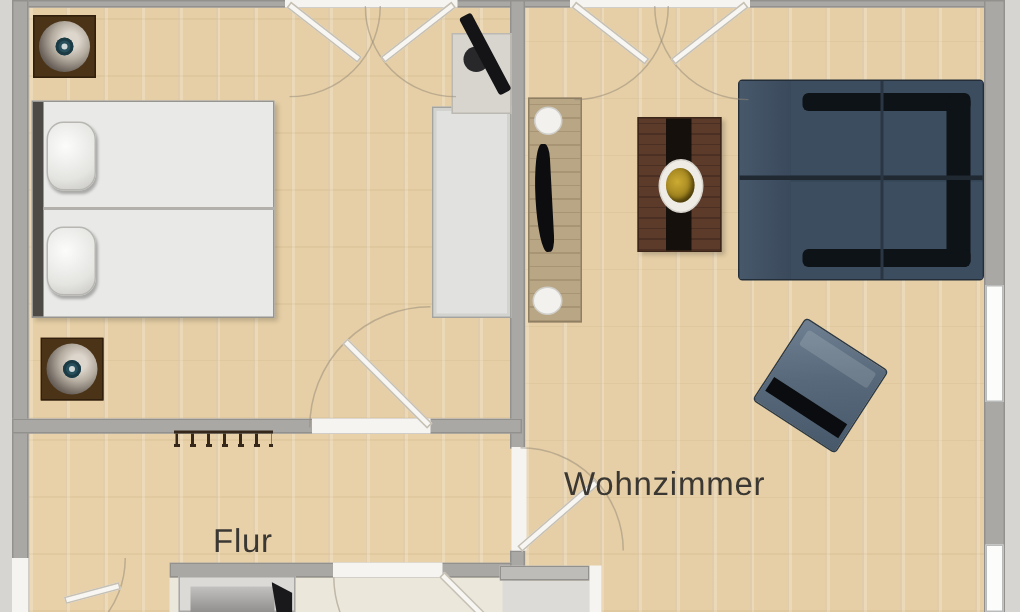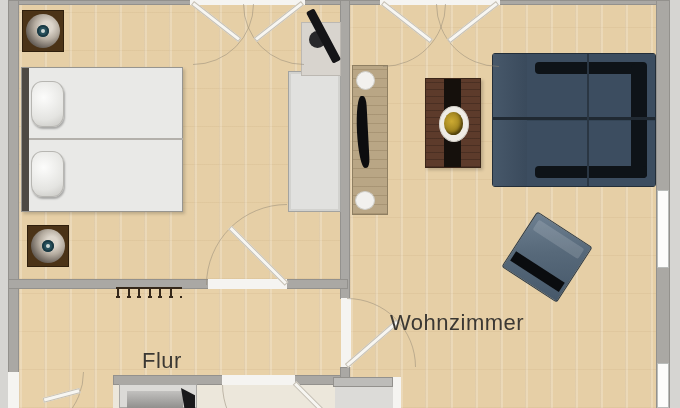--- a/index.html
+++ b/index.html
@@ -136,16 +136,16 @@
   <div class="abs leaf" style="left:344px;top:366px;width:5px;height:68px;transform:rotate(229deg);"></div>
 
   <div class="abs" style="left:192px;top:385px;width:149px;height:23px;overflow:hidden;">
     <div class="abs arc" style="left:30px;top:-74px;width:144px;height:144px;clip-path:polygon(0 50%,50% 50%,50% 100%,0 100%);"></div>
   </div>
   <div class="abs leaf" style="left:292px;top:383px;width:5px;height:40px;transform:rotate(-45deg);"></div>
 
   <div class="abs arc" style="left:-44px;top:308px;width:126px;height:126px;clip-path:polygon(50% 50%,100% 50%,100% 100%,50% 100%);"></div>
   <div class="abs leaf" style="left:42px;top:393px;width:38px;height:5px;transform:rotate(-15deg);"></div>
 
-  <div class="abs room-label" style="left:376px;top:310px;padding-left:14px;">Wohnzimmer</div>
+  <div class="abs room-label" style="left:376px;top:310px;">Wohnzimmer</div>
   <div class="abs room-label" style="left:142px;top:348px;">Flur</div>
 
 </div>
 
 </body></html>

